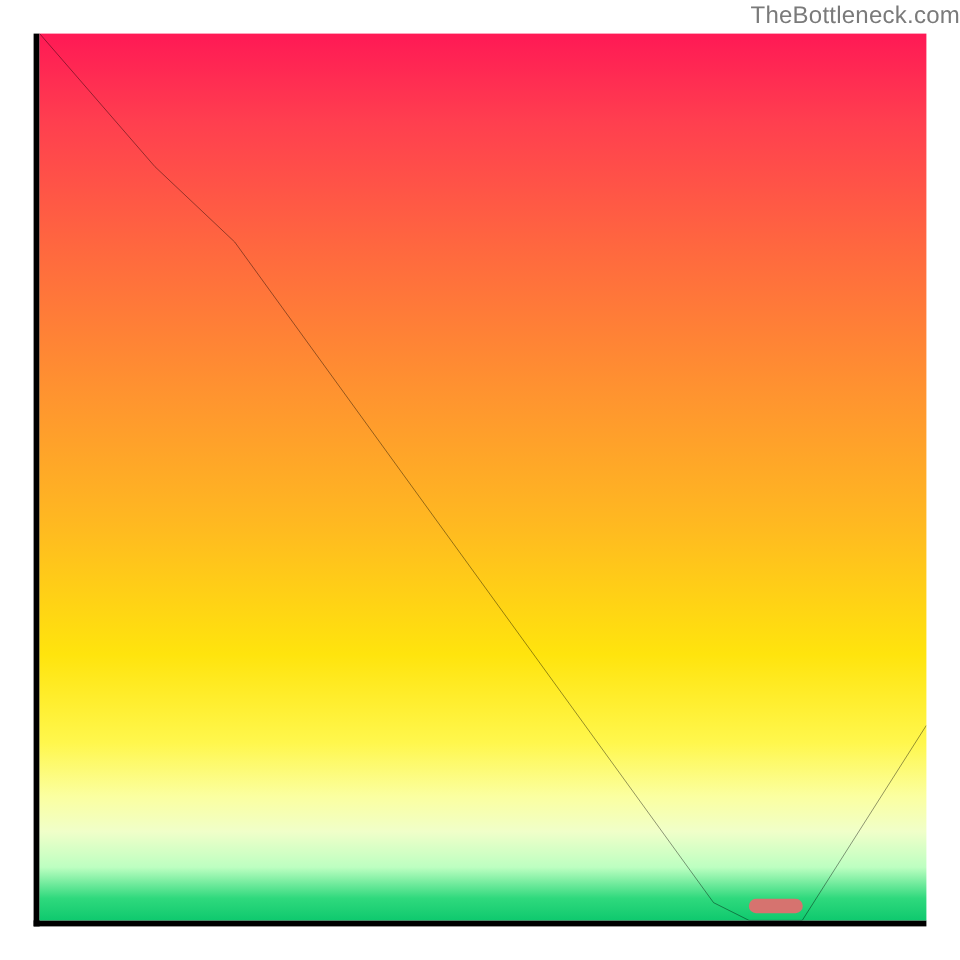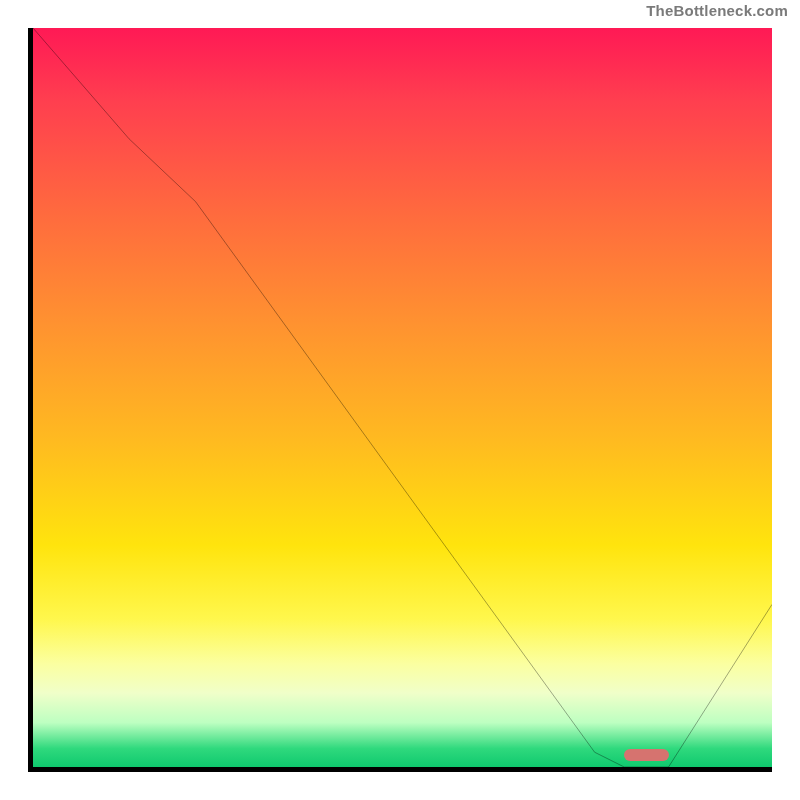--- a/index.html
+++ b/index.html
@@ -12,23 +12,23 @@
     font-family: Arial, Helvetica, sans-serif;
   }
   .stage {
     position: relative;
     width: 800px;
     height: 800px;
   }
   .watermark {
     position: absolute;
     top: 2px;
-    right: 12px;
-    font-size: 15px;
-    font-weight: 700;
+    right: 0;
+    font-size: 20px;
+    font-weight: 400;
     color: #7a7a7a;
     letter-spacing: 0.2px;
   }
   .plot {
     position: absolute;
     top: 28px;
     left: 28px;
     width: 744px;
     height: 744px;
     border-left: 5px solid #000;

